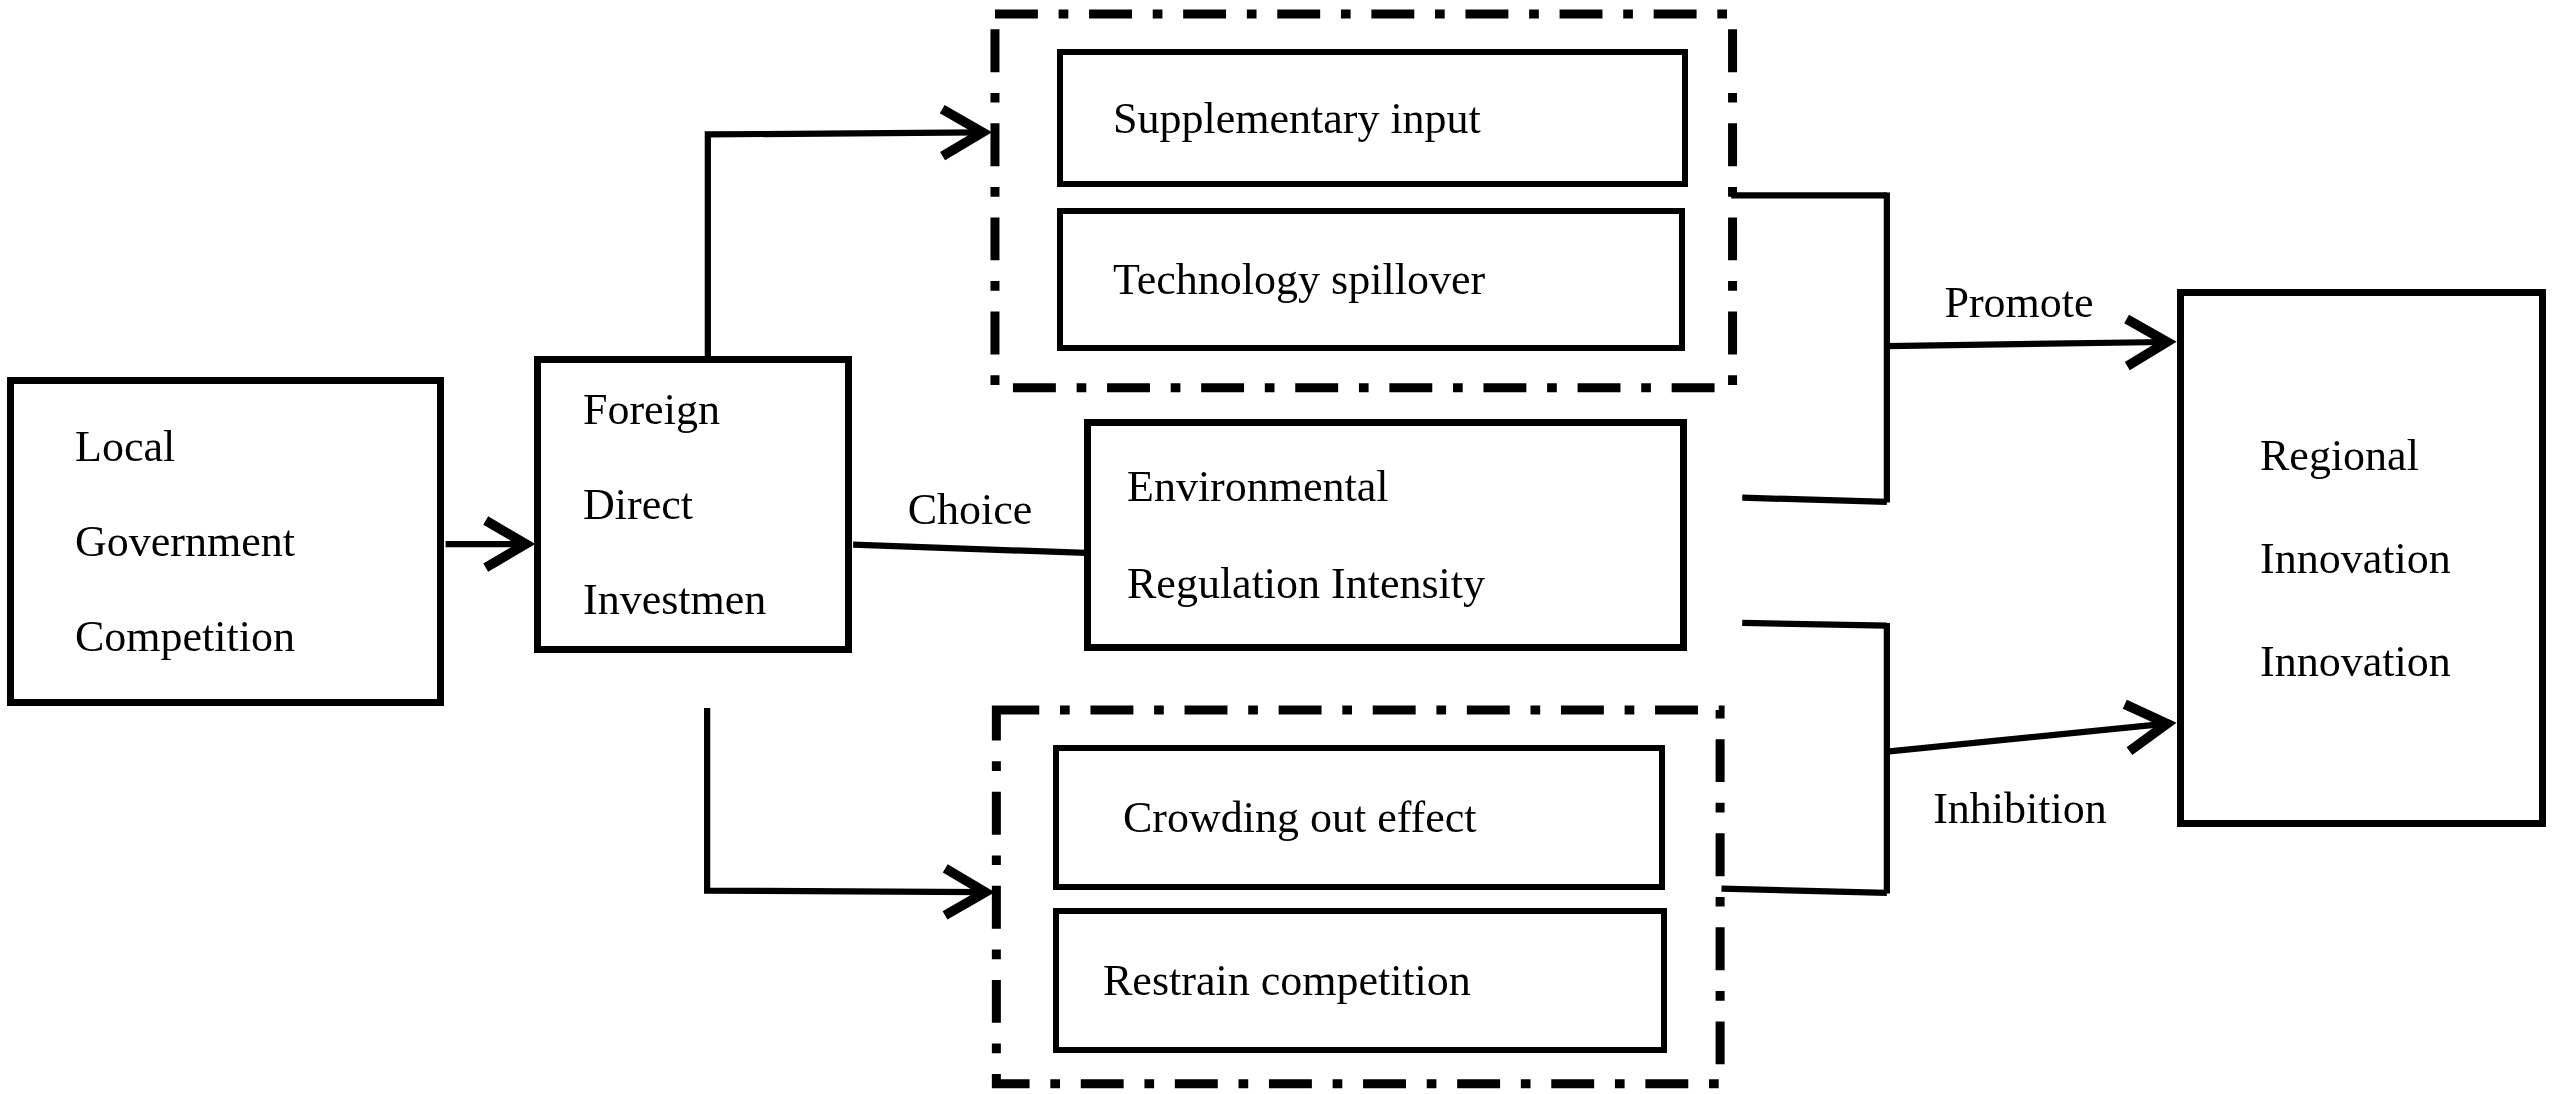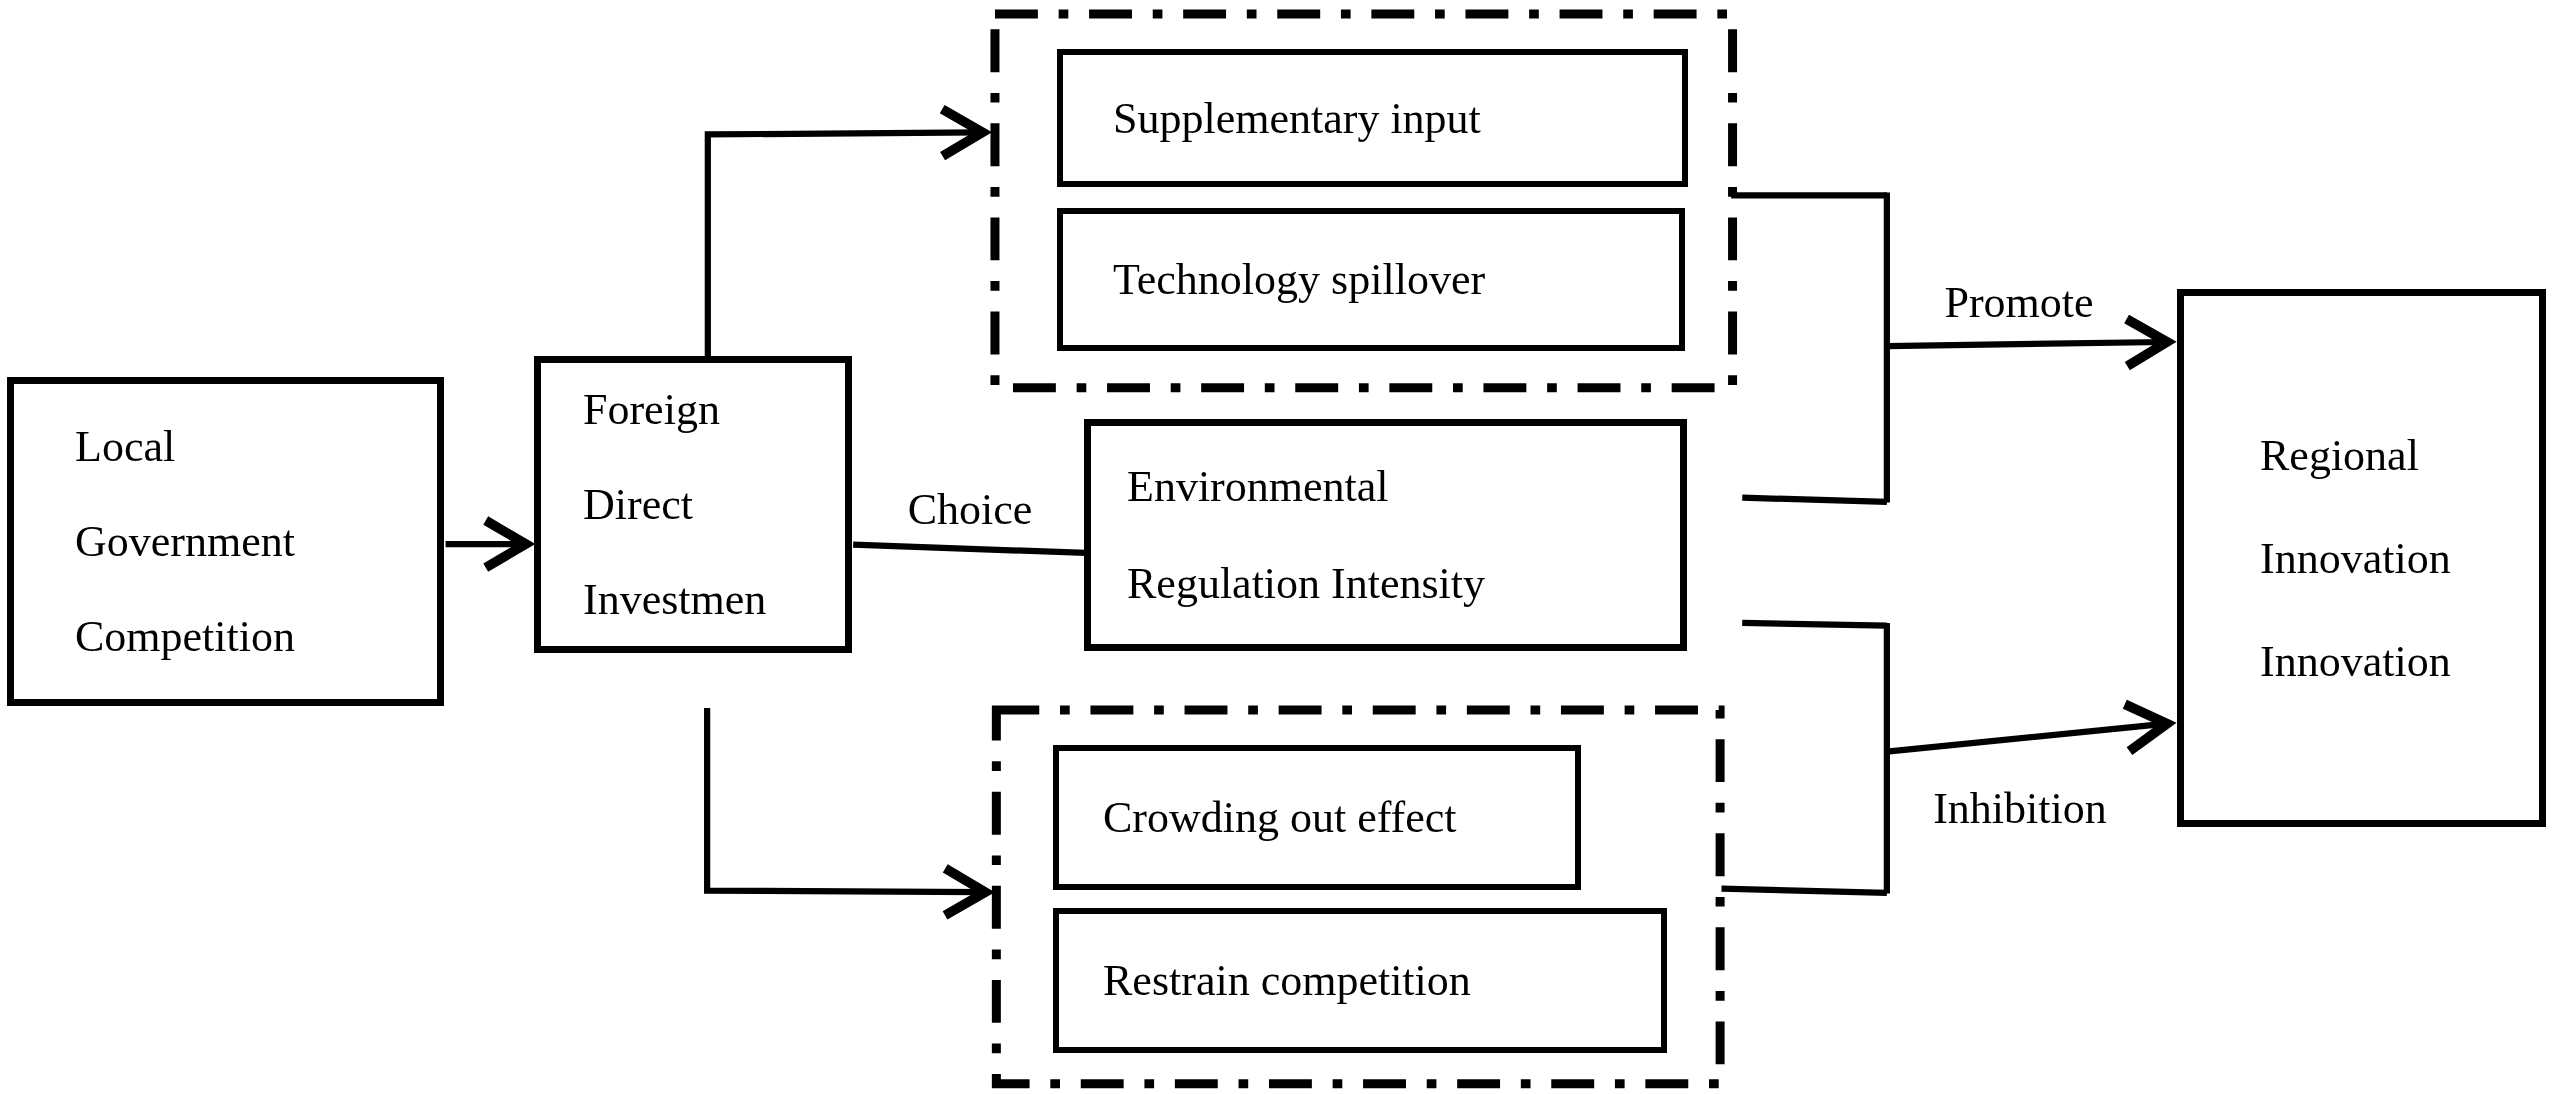--- a/index.html
+++ b/index.html
@@ -94,21 +94,21 @@
 
   <div class="box thin" style="left:1057px; top:208px; width:628px; height:143px; padding-left:50px;">
     <span class="ln">Technology spillover</span>
   </div>
 
   <div class="box eri" style="left:1084px; top:419px; width:603px; height:232px; padding-left:36px;">
     <span class="ln">Environmental</span>
     <span class="ln">Regulation Intensity</span>
   </div>
 
-  <div class="box thin" style="left:1053px; top:745px; width:528px; height:145px; padding-left:44px;">
+  <div class="box thin" style="left:1053px; top:745px; width:612px; height:145px; padding-left:64px;">
     <span class="ln">Crowding out effect</span>
   </div>
 
   <div class="box thin" style="left:1053px; top:908px; width:614px; height:145px; padding-left:44px;">
     <span class="ln">Restrain competition</span>
   </div>
 
   <div class="box" style="left:2177px; top:289px; width:369px; height:538px; padding-left:76px;gap:8px;">
     <span class="ln">Regional</span>
     <span class="ln">Innovation</span>

